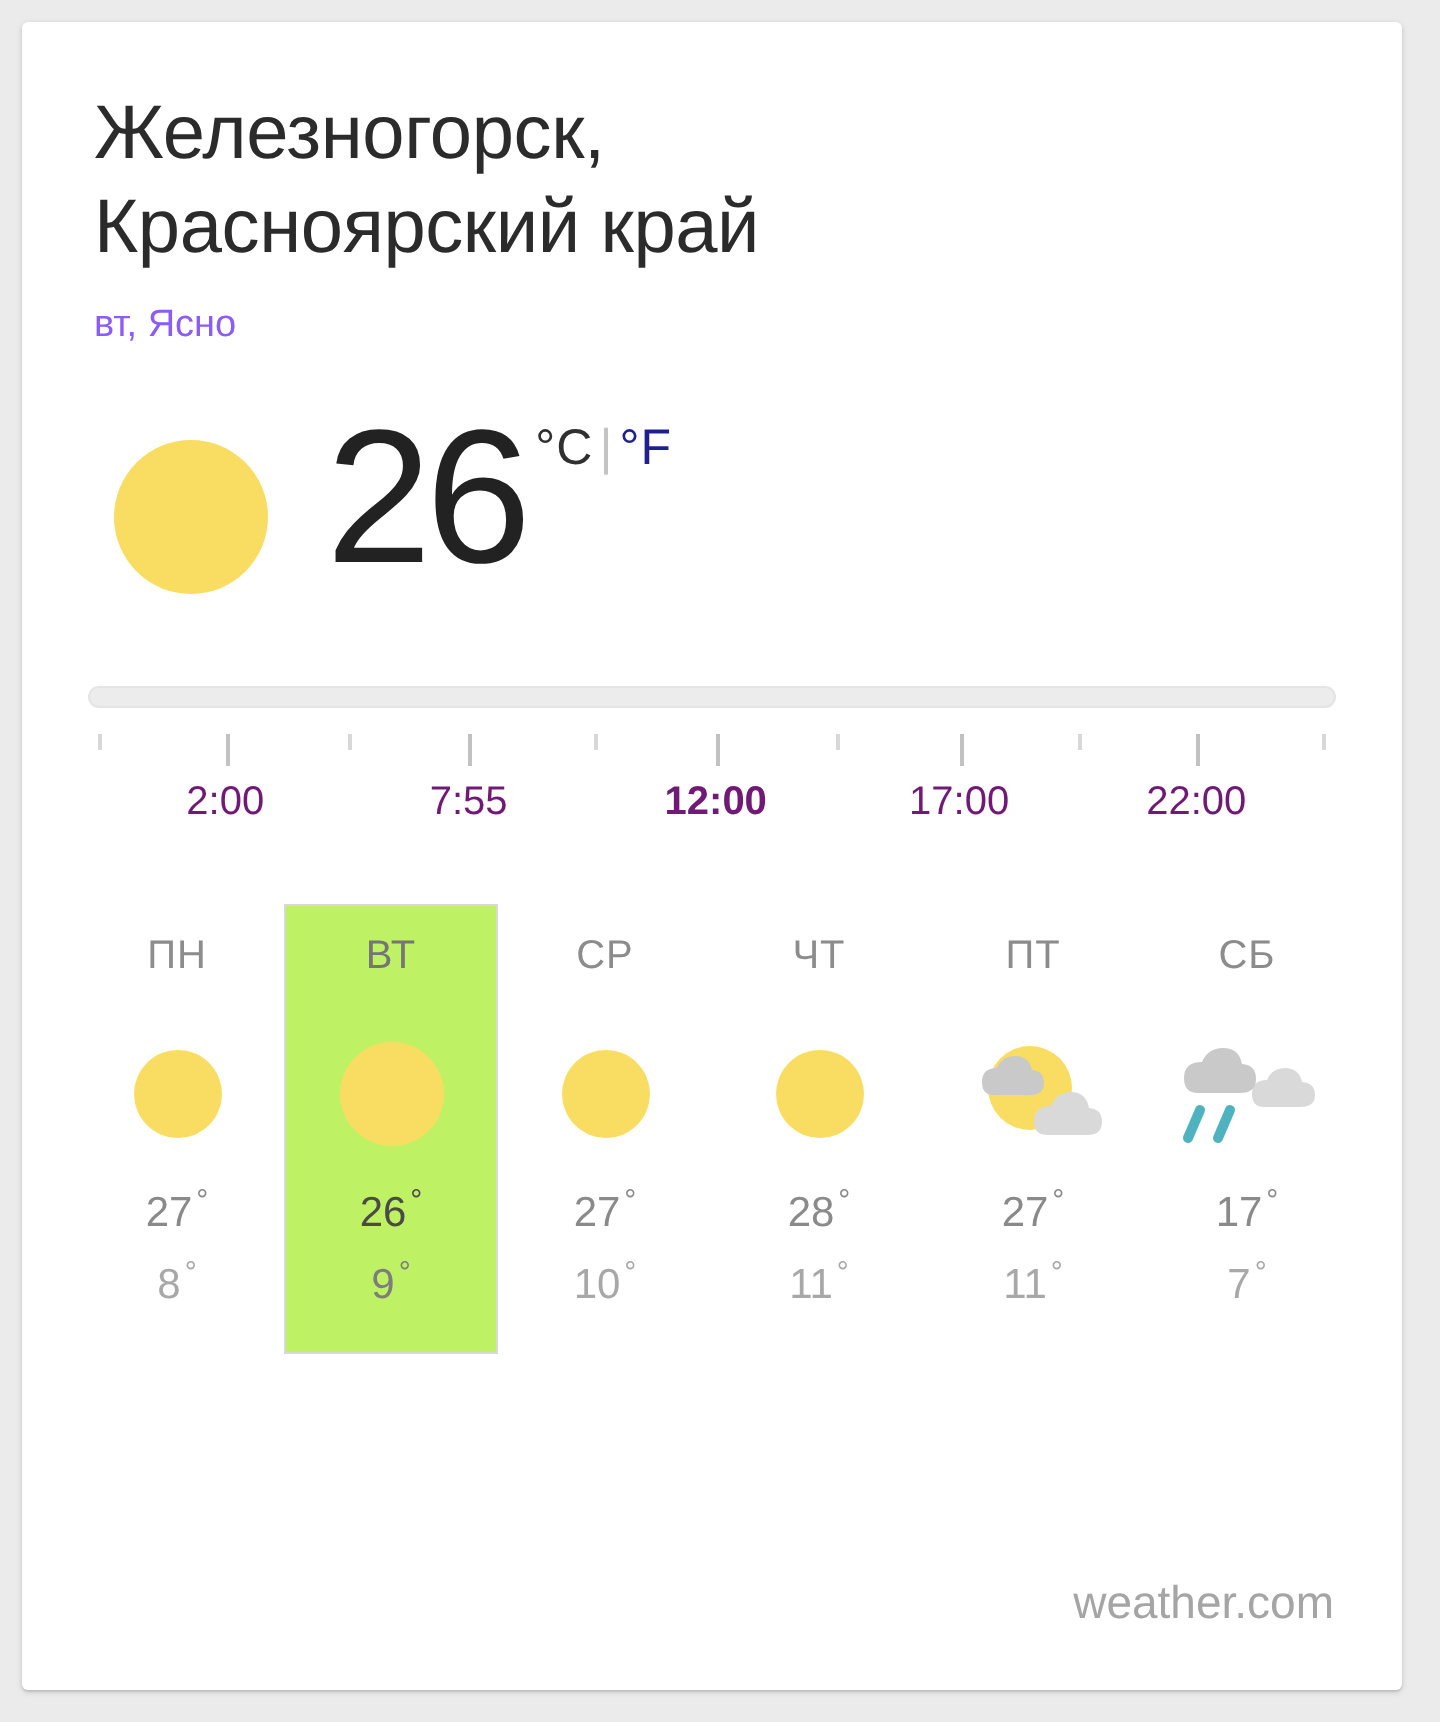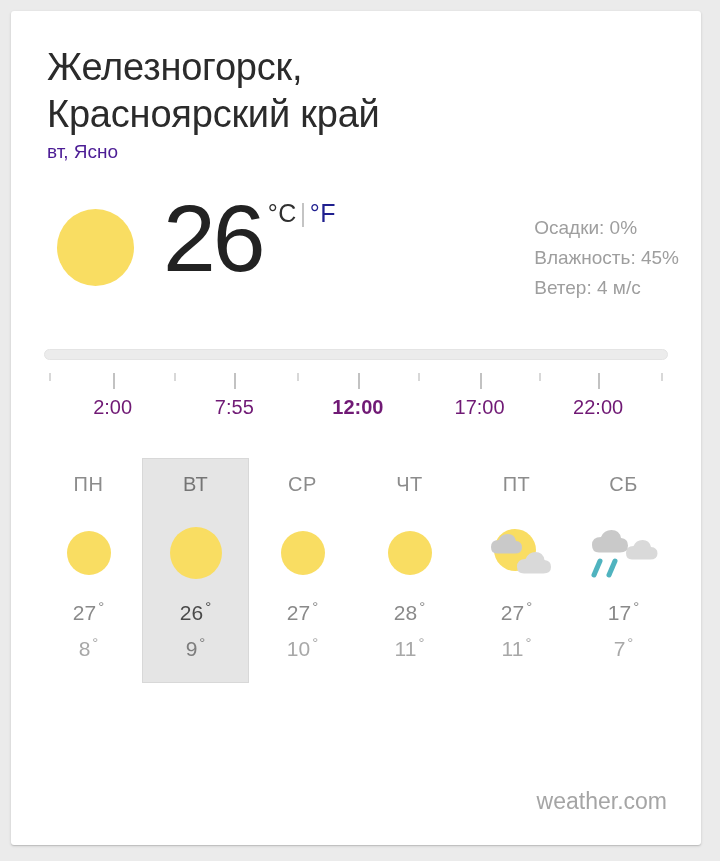--- a/index.html
+++ b/index.html
@@ -34,22 +34,22 @@
     font-size: 38px;
     font-weight: 400;
     color: #2b2b2b;
     line-height: 47px;
     letter-spacing: -0.2px;
     white-space: pre-line;
     margin: 0;
   }
   .subtitle {
     font-size: 19px;
-    color: #4c1d95;
-    margin-top: 3px;
+    color: #8b5cf6;
+    margin-top: 14px;
     font-weight: 400;
   }
 
   
   .current {
     display: flex;
     align-items: flex-start;
     margin-top: 28px;
     padding-left: 46px;
   }
@@ -149,21 +149,21 @@
   .day {
     flex: 1 1 0;
     display: flex;
     flex-direction: column;
     align-items: center;
     padding: 14px 0 18px 0;
     box-sizing: border-box;
     border: 1px solid transparent;
   }
   .day.selected {
-    background: #e5e5e5;
+    background: #bef264;
     border: 1px solid #d8d8d8;
   }
   .day-name {
     font-size: 20px;
     color: #8c8c8c;
     letter-spacing: 0.5px;
   }
   .day.selected .day-name { color: #757575; }
   .day-icon {
     height: 62px;
@@ -226,25 +226,20 @@
   <div class="current">
     <div class="sun-main"></div>
 
     <div class="temp-wrap">
       <div class="temp-big">26</div>
       <div class="units">
         <span class="unit-c">°C</span><span class="unit-sep">|</span><span class="unit-f">°F</span>
       </div>
     </div>
 
-    <div class="details">
-      <div class="detail-line">Осадки: 0%</div>
-      <div class="detail-line">Влажность: 45%</div>
-      <div class="detail-line">Ветер: 4 м/с</div>
-    </div>
   </div>
 
   <div class="hourly">
     <div class="scrollbar"></div>
     <div class="ticks" id="ticks">
         <div class="tick short" style="left: 0.8%;"></div>
         <div class="tick tall" style="left: 11%;"></div>
         <div class="tick short" style="left: 20.9%;"></div>
         <div class="tick tall" style="left: 30.5%;"></div>
         <div class="tick short" style="left: 40.5%;"></div>

